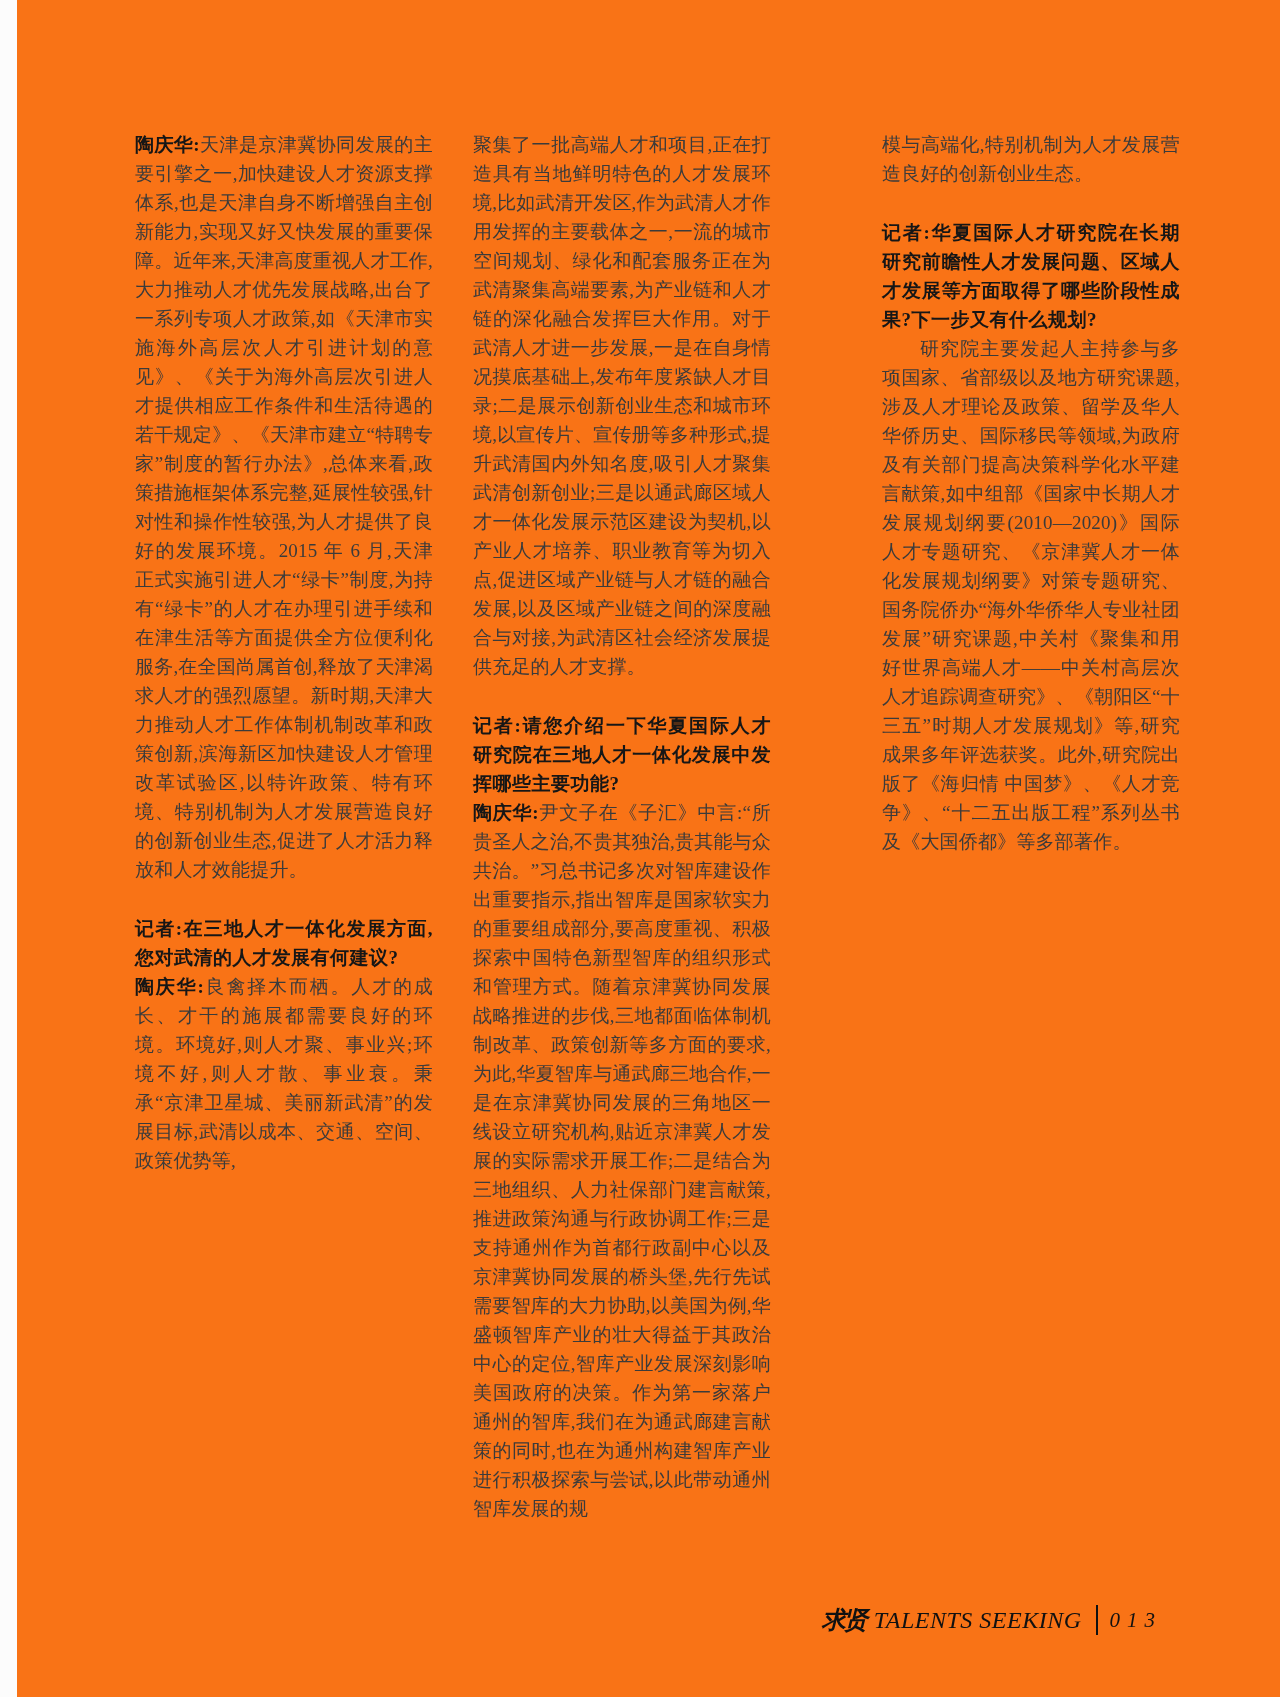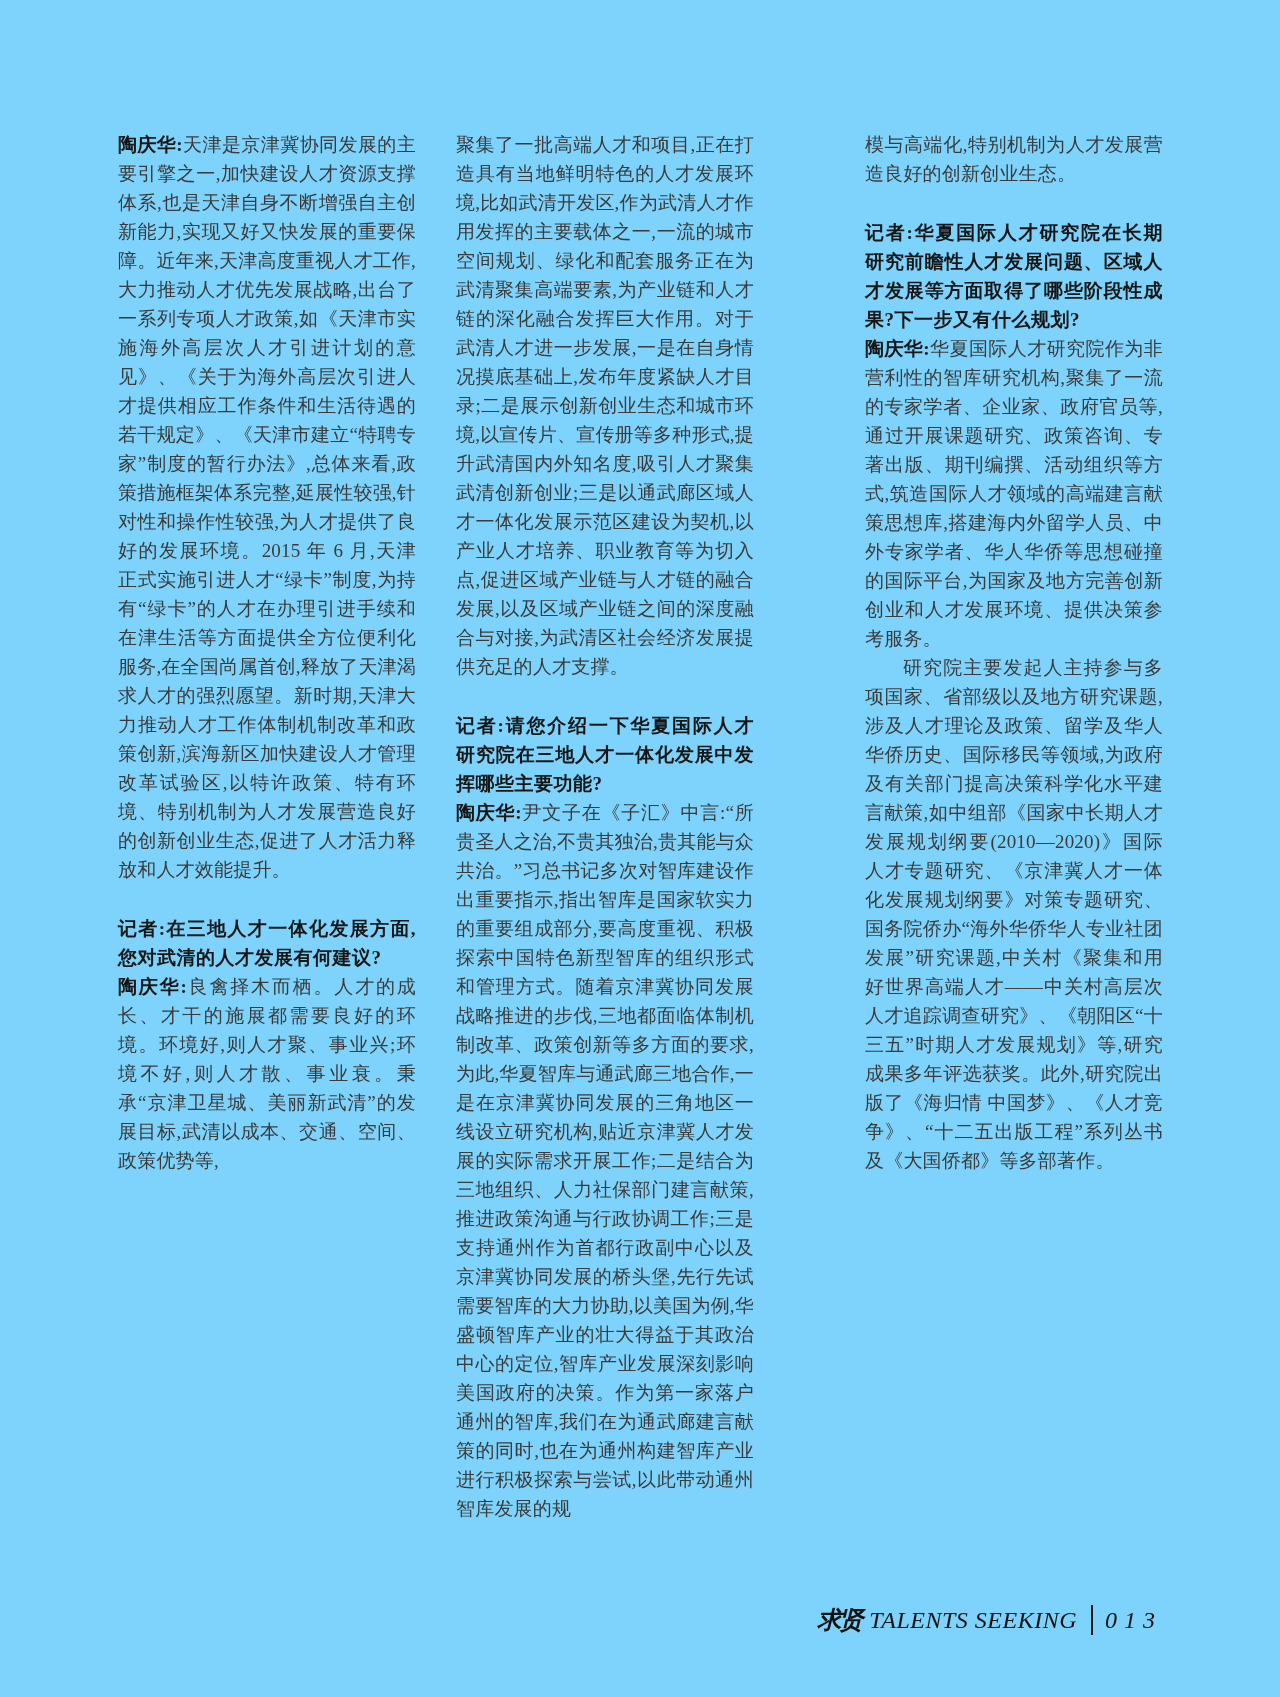--- a/index.html
+++ b/index.html
@@ -4,21 +4,21 @@
 <style>
   html,body{margin:0;padding:0;}
   body{
     width:1280px;height:1697px;
     background:#fcfcfc;
     position:relative;
     font-family:"Liberation Serif", serif;
     color:#3b3b3b;
     overflow:hidden;
   }
-  .page{position:absolute;inset:0;background:#7dd3fc;}
+  .page{position:absolute;inset:0;background:#f97316;margin-left:17px;}
   .col{
     position:absolute;
     top:130px;
     width:298px;
     font-size:19px;
     line-height:29px;
     text-align:justify;
     text-justify:inter-ideograph;
     letter-spacing:0.2px;
   }
@@ -71,21 +71,21 @@
     margin-left:8px;
     letter-spacing:0.5px;
     font-family:"Liberation Serif", serif;
   }
   .footer .divider{
     width:2px;height:30px;
     background:#111;
     margin:0 12px 0 14px;
   }
   .footer .page-num{
-    font-size:24px;
+    font-size:21px;
     letter-spacing:7px;
     font-family:"Liberation Serif", serif;
   }
 </style>
 </head>
 <body>
 
 <div class="page">
 
   <div class="col col-1">
@@ -96,21 +96,20 @@
 
   <div class="col col-2">
     <p>聚集了一批高端人才和项目,正在打造具有当地鲜明特色的人才发展环境,比如武清开发区,作为武清人才作用发挥的主要载体之一,一流的城市空间规划、绿化和配套服务正在为武清聚集高端要素,为产业链和人才链的深化融合发挥巨大作用。对于武清人才进一步发展,一是在自身情况摸底基础上,发布年度紧缺人才目录;二是展示创新创业生态和城市环境,以宣传片、宣传册等多种形式,提升武清国内外知名度,吸引人才聚集武清创新创业;三是以通武廊区域人才一体化发展示范区建设为契机,以产业人才培养、职业教育等为切入点,促进区域产业链与人才链的融合发展,以及区域产业链之间的深度融合与对接,为武清区社会经济发展提供充足的人才支撑。</p>
     <p class="question">记者:请您介绍一下华夏国际人才研究院在三地人才一体化发展中发挥哪些主要功能?</p>
     <p><span class="speaker">陶庆华:</span><span>尹文子在《子汇》中言:“所贵圣人之治,不贵其独治,贵其能与众共治。”习总书记多次对智库建设作出重要指示,指出智库是国家软实力的重要组成部分,要高度重视、积极探索中国特色新型智库的组织形式和管理方式。随着京津冀协同发展战略推进的步伐,三地都面临体制机制改革、政策创新等多方面的要求,为此,华夏智库与通武廊三地合作,一是在京津冀协同发展的三角地区一线设立研究机构,贴近京津冀人才发展的实际需求开展工作;二是结合为三地组织、人力社保部门建言献策,推进政策沟通与行政协调工作;三是支持通州作为首都行政副中心以及京津冀协同发展的桥头堡,先行先试需要智库的大力协助,以美国为例,华盛顿智库产业的壮大得益于其政治中心的定位,智库产业发展深刻影响美国政府的决策。作为第一家落户通州的智库,我们在为通武廊建言献策的同时,也在为通州构建智库产业进行积极探索与尝试,以此带动通州智库发展的规</span></p>
   </div>
 
   <div class="col col-3">
     <p>模与高端化,特别机制为人才发展营造良好的创新创业生态。</p>
     <p class="question">记者:华夏国际人才研究院在长期研究前瞻性人才发展问题、区域人才发展等方面取得了哪些阶段性成果?下一步又有什么规划?</p>
-    <p><span class="speaker">陶庆华:</span><span>华夏国际人才研究院作为非营利性的智库研究机构,聚集了一流的专家学者、企业家、政府官员等,通过开展课题研究、政策咨询、专著出版、期刊编撰、活动组织等方式,筑造国际人才领域的高端建言献策思想库,搭建海内外留学人员、中外专家学者、华人华侨等思想碰撞的国际平台,为国家及地方完善创新创业和人才发展环境、提供决策参考服务。</span></p>
     <p class="indent">研究院主要发起人主持参与多项国家、省部级以及地方研究课题,涉及人才理论及政策、留学及华人华侨历史、国际移民等领域,为政府及有关部门提高决策科学化水平建言献策,如中组部《国家中长期人才发展规划纲要(2010—2020)》国际人才专题研究、《京津冀人才一体化发展规划纲要》对策专题研究、国务院侨办“海外华侨华人专业社团发展”研究课题,中关村《聚集和用好世界高端人才——中关村高层次人才追踪调查研究》、《朝阳区“十三五”时期人才发展规划》等,研究成果多年评选获奖。此外,研究院出版了《海归情 中国梦》、《人才竞争》、“十二五出版工程”系列丛书及《大国侨都》等多部著作。</p>
   </div>
 
   <div class="footer">
     <span class="logo-cn">求贤</span>
     <span class="title-en">TALENTS SEEKING</span>
     <span class="divider"></span>
     <span class="page-num">013</span>
   </div>
 

